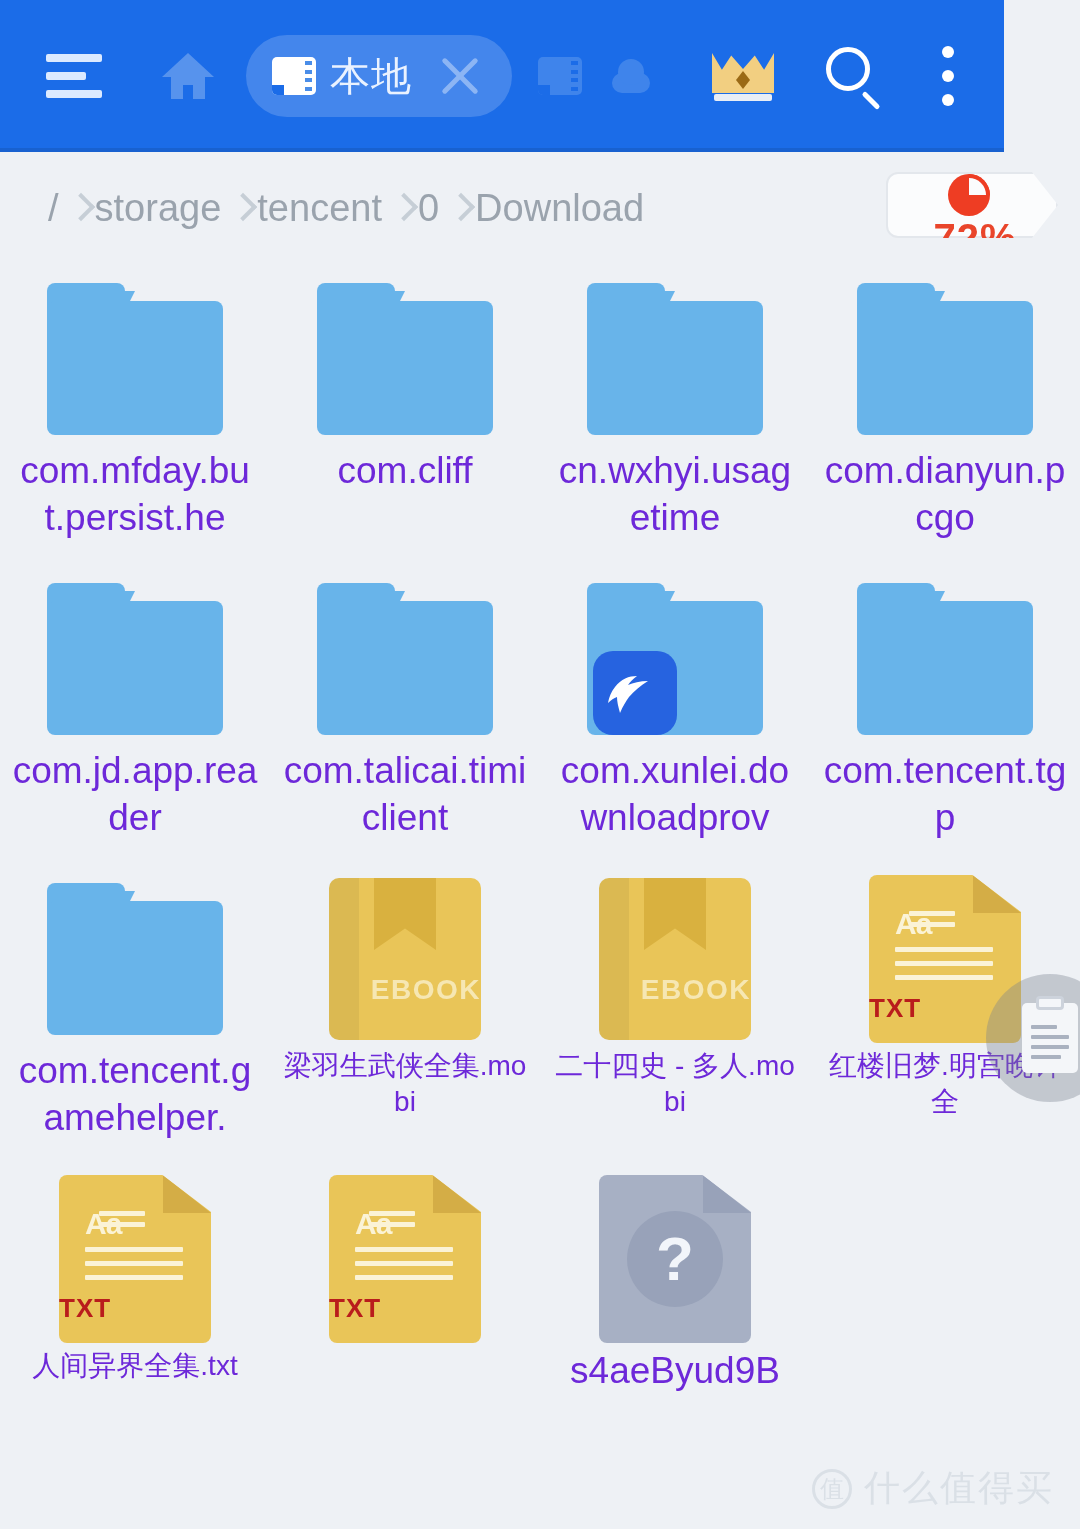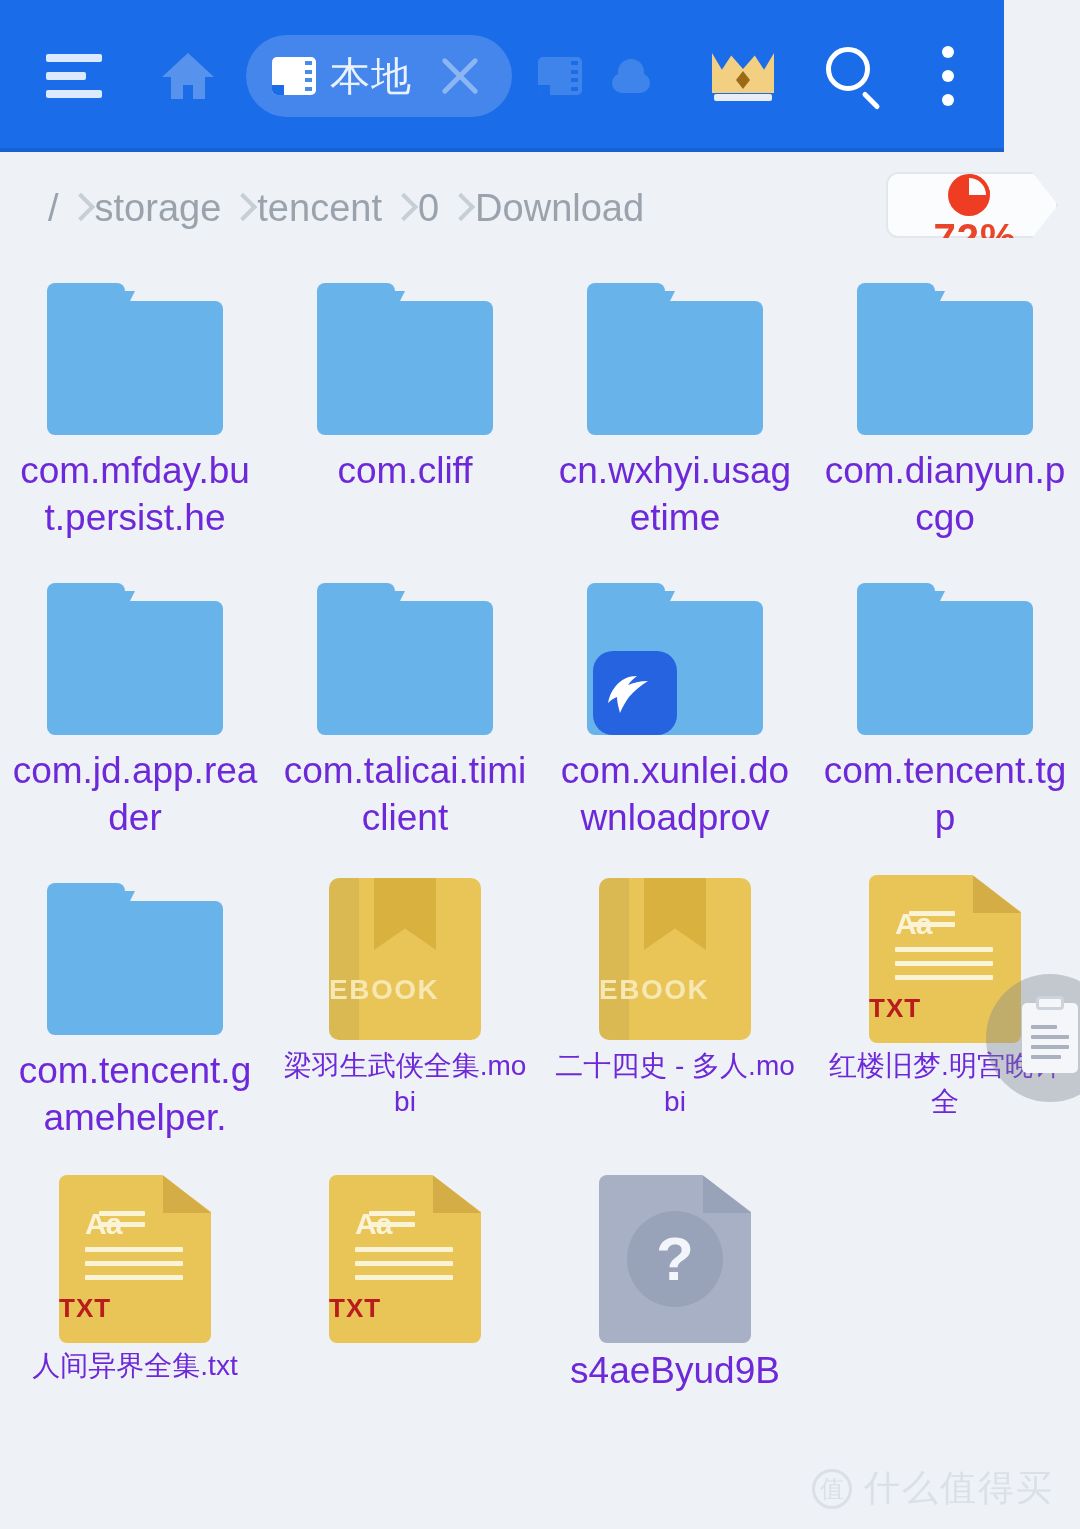--- a/index.html
+++ b/index.html
@@ -221,21 +221,21 @@
   .ebook .spine{
     position:absolute; left:0; top:0; width:30px; height:100%;
     background:rgba(0,0,0,.06);
   }
   .ebook .ribbon{
     position:absolute; left:50%; top:0; transform:translateX(-50%);
     width:62px; height:72px; background:#d9b13f;
     clip-path:polygon(0 0,100% 0,100% 100%,50% 70%,0 100%);
   }
   .ebook .lbl{
-    position:absolute; left:0; right:0; top:96px; text-align:left;
+    position:absolute; left:0; right:0; top:96px; text-align:right;
     font-size:28px; font-weight:bold; color:#f6e7b3; letter-spacing:1.5px;
   }
 
   
   .txtfile{
     width:152px; height:168px; position:relative;
     background:#e9c558;
     border-radius:8px 0 8px 8px;
     clip-path:polygon(0 0, 68% 0, 100% 22%, 100% 100%, 0 100%);
   }

